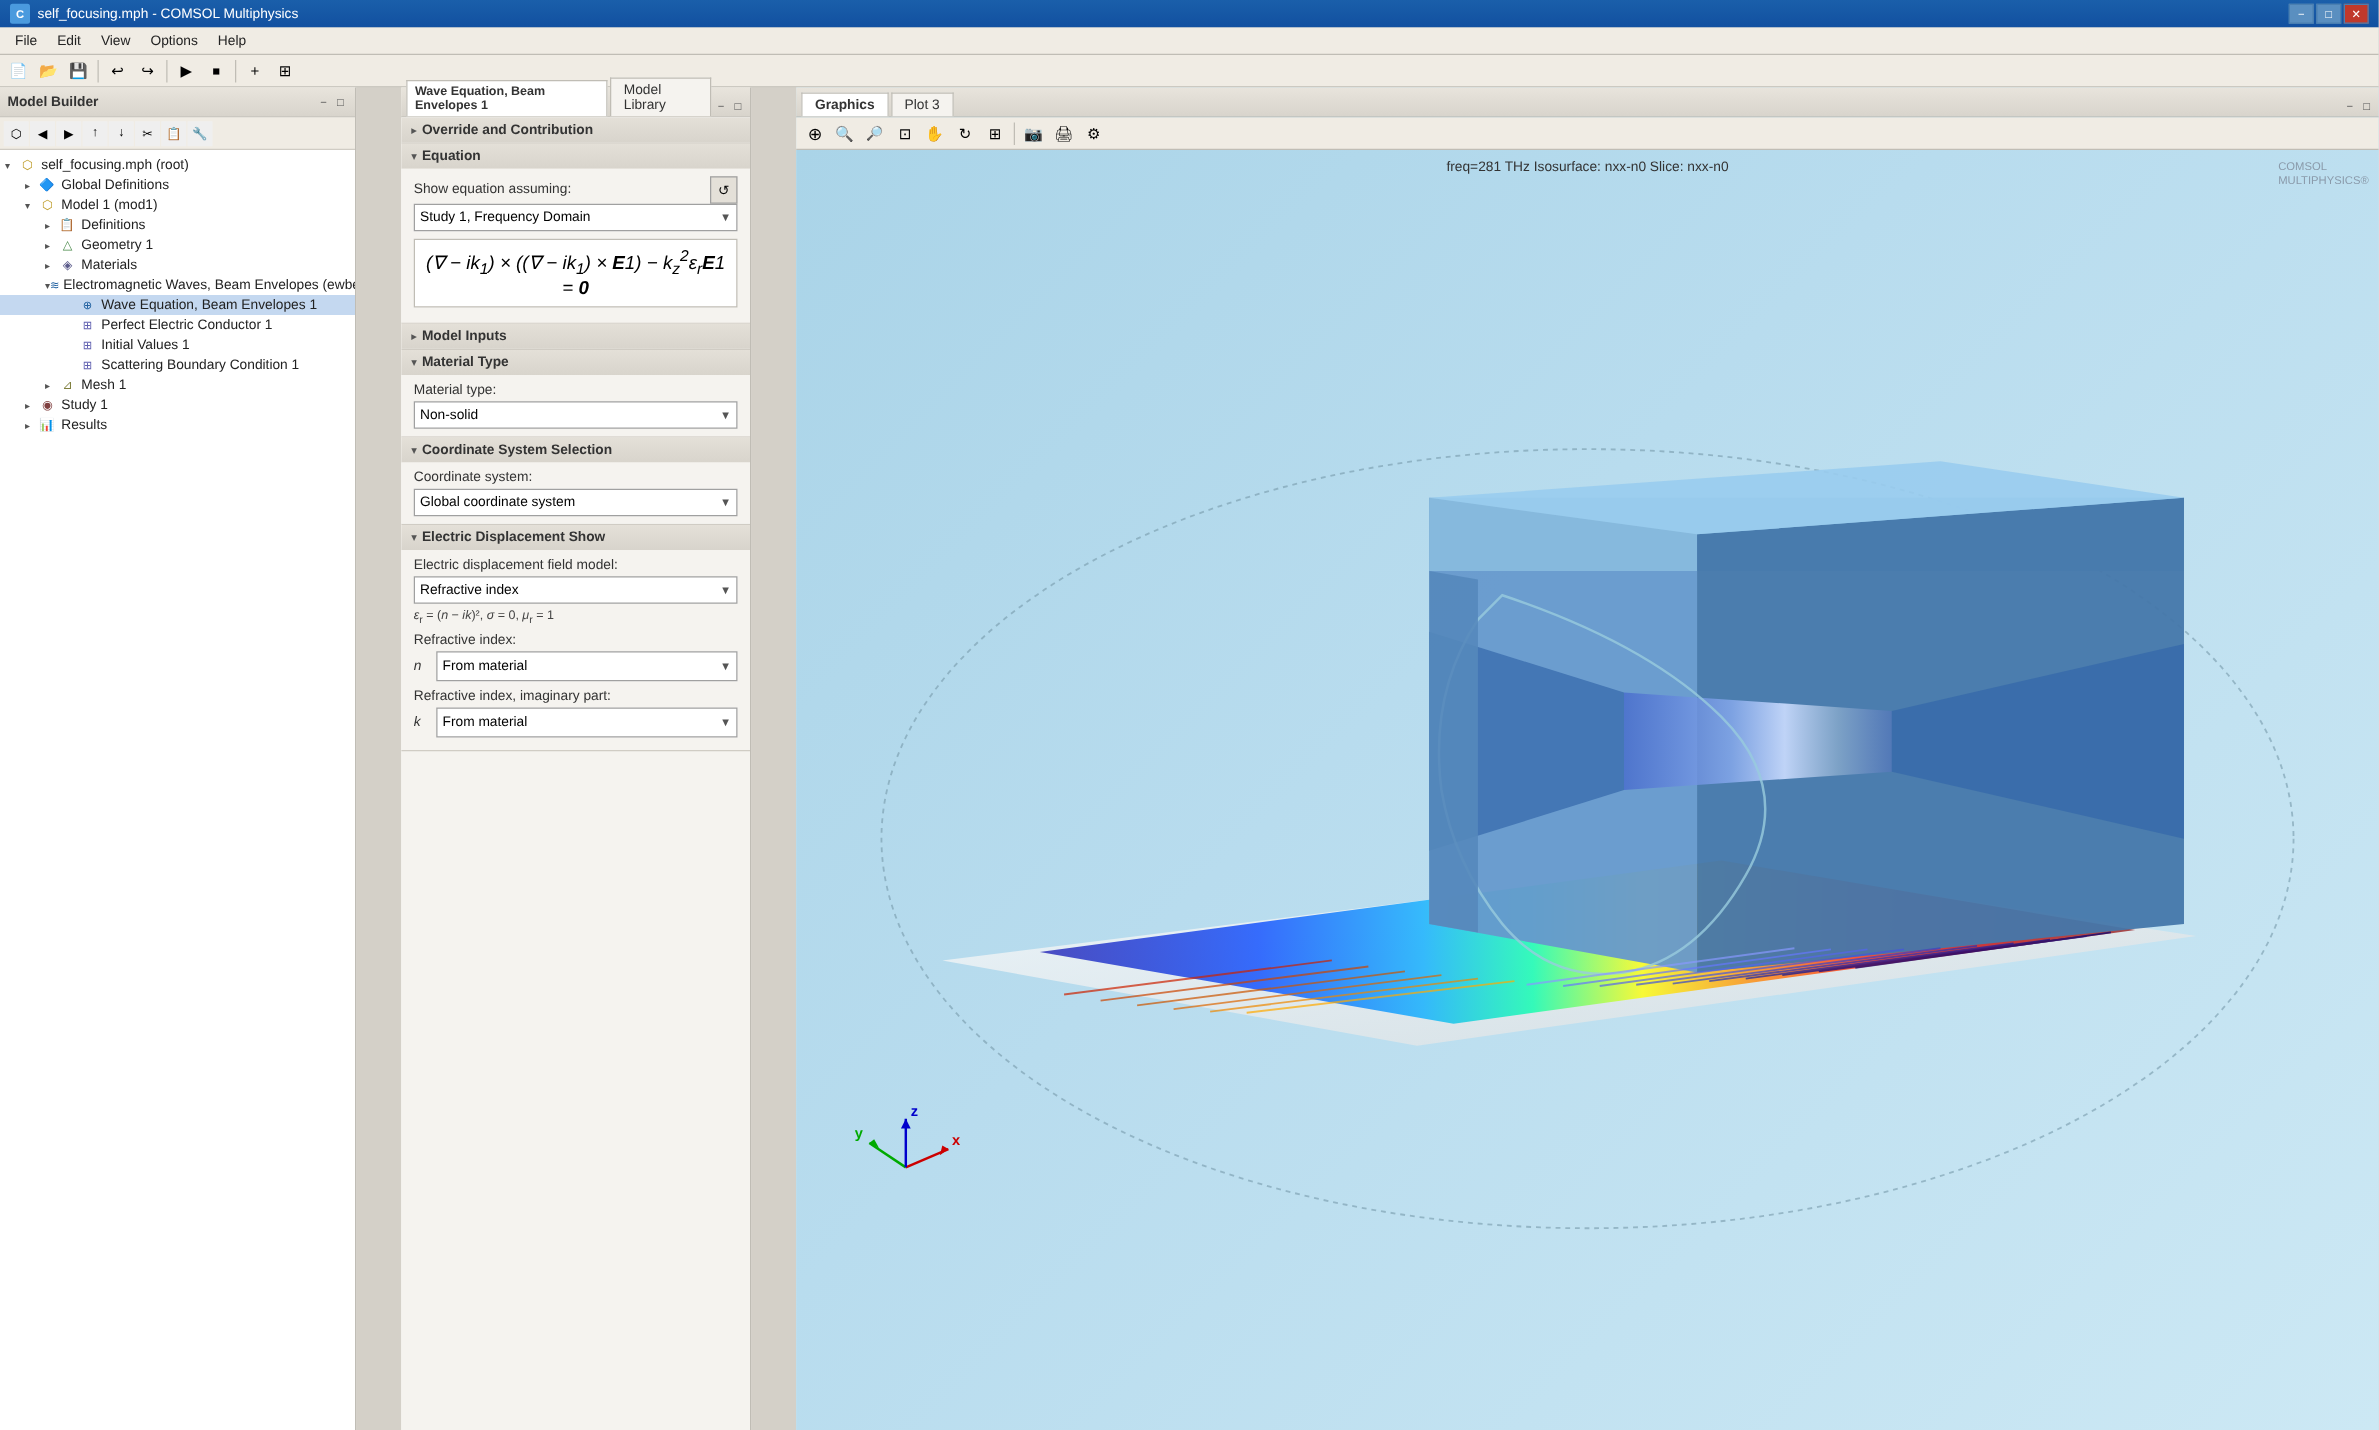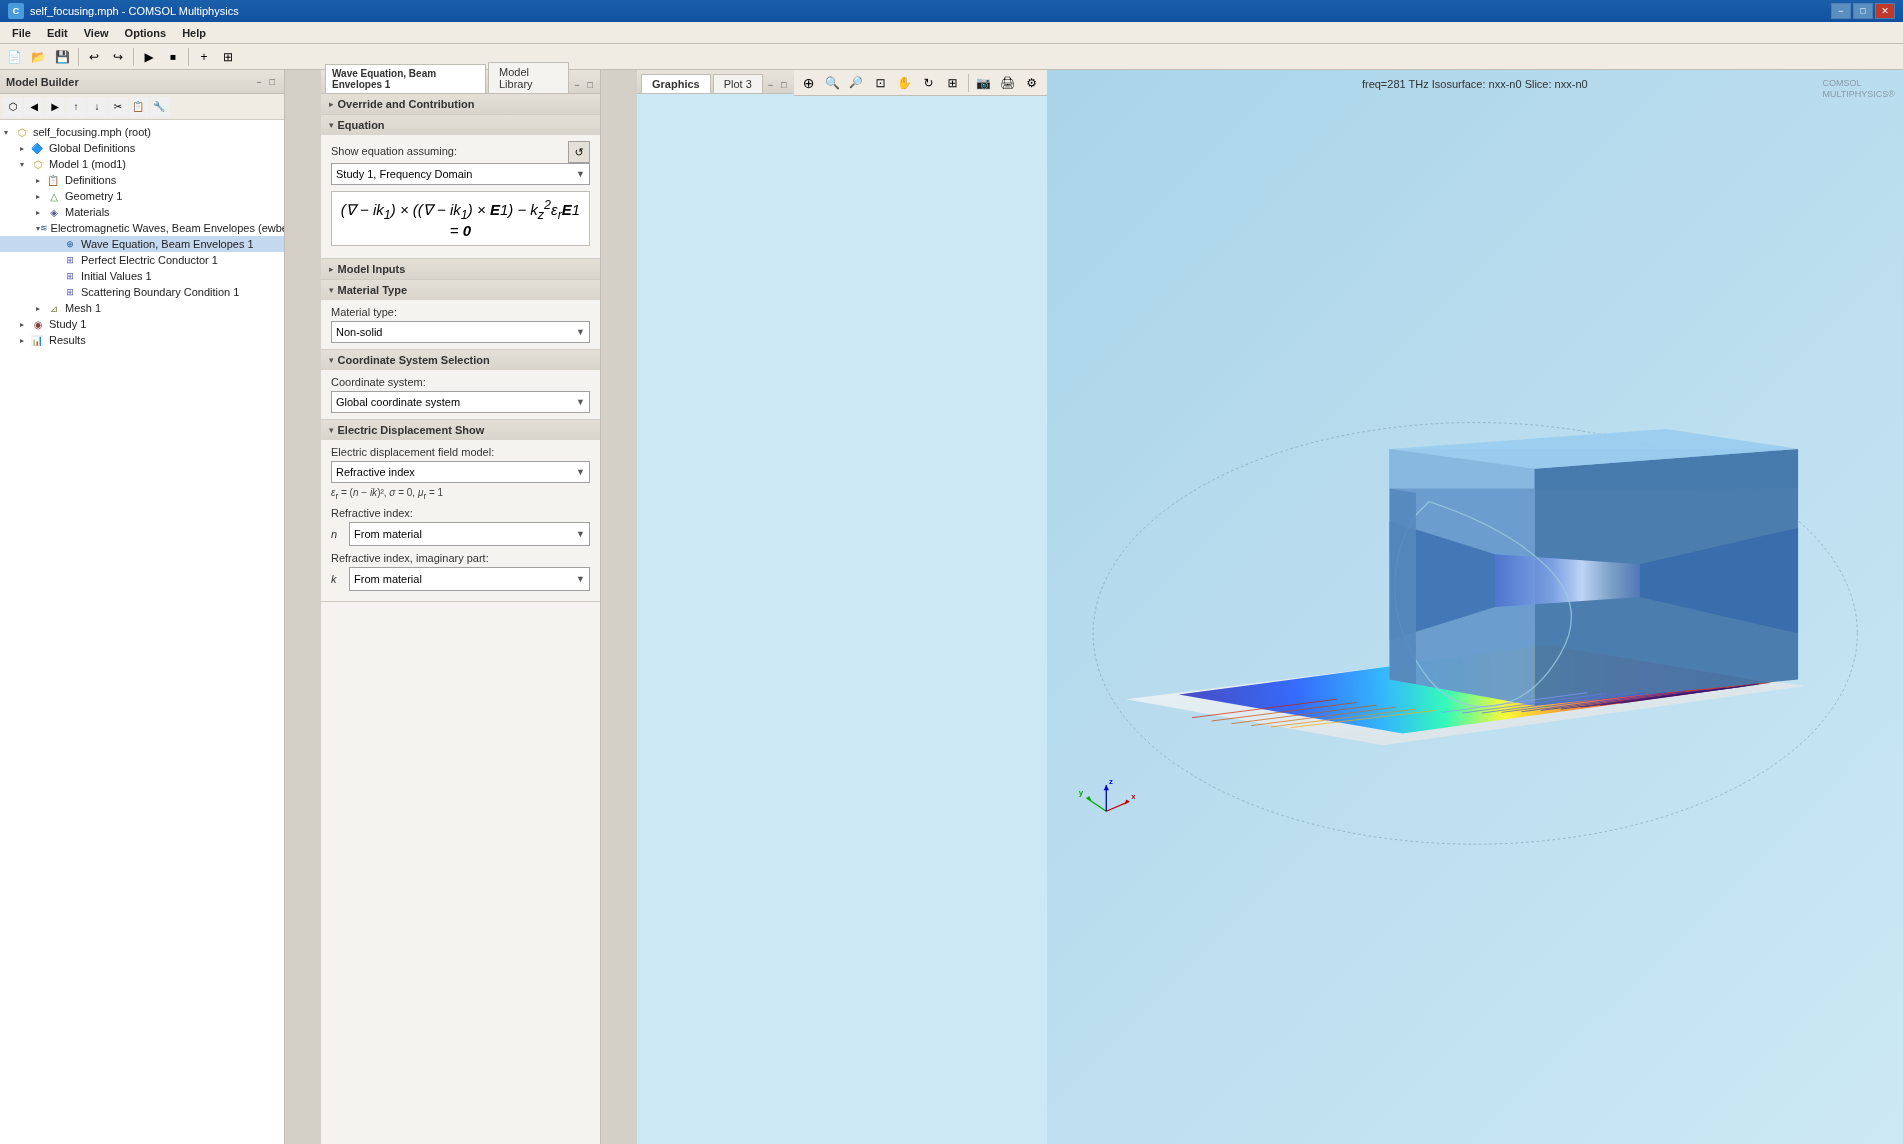--- a/index.html
+++ b/index.html
@@ -9,21 +9,21 @@
     .title-bar { background: linear-gradient(to bottom, #1a5faa, #1250a0); color: white; height: 22px; display: flex; align-items: center; padding: 0 8px; justify-content: space-between; }
     .title-bar-left { display: flex; align-items: center; gap: 6px; font-size: 11px; }
     .title-bar-icon { width: 16px; height: 16px; background: #4a9ade; border-radius: 2px; display: flex; align-items: center; justify-content: center; color: white; font-size: 9px; font-weight: bold; }
     .title-bar-controls { display: flex; gap: 2px; }
     .title-btn { width: 20px; height: 16px; background: #5a8fc0; border: 1px solid #4a7fb0; color: white; font-size: 9px; display: flex; align-items: center; justify-content: center; cursor: pointer; }
     .title-btn.close { background: #c0392b; }
     .title-btn.max { background: #5a8fc0; }
     
     
     .menu-bar { background: #f0ece4; height: 22px; display: flex; align-items: center; padding: 0 4px; border-bottom: 1px solid #c0bdb5; }
-    .menu-item { padding: 2px 8px; font-size: 11px; color: #222; cursor: pointer; font-weight: bold; }
+    .menu-item { padding: 2px 8px; font-size: 11px; color: #222; cursor: pointer; }
     
     
     .toolbar { background: #f0ece4; height: 26px; display: flex; align-items: center; padding: 0 4px; gap: 2px; border-bottom: 1px solid #c0bdb5; }
     .toolbar-btn { width: 22px; height: 22px; background: transparent; border: 1px solid transparent; display: flex; align-items: center; justify-content: center; cursor: pointer; font-size: 12px; }
     .toolbar-separator { width: 1px; height: 18px; background: #c0bdb5; margin: 0 2px; }
     
     
     .main-layout { display: flex; height: calc(1144px - 22px - 22px - 26px); gap: 36px; }
     
     
@@ -64,21 +64,21 @@
     .dropdown-arrow { font-size: 9px; color: #555; }
     .equation-box { background: white; border: 1px solid #c0bdb5; padding: 6px 8px; margin: 6px 0; font-size: 12px; text-align: center; }
     .formula { font-style: italic; font-size: 15px; }
     .small-formula { font-size: 10px; color: #444; margin: 4px 0; }
     .inline-label { display: inline-block; width: 14px; font-style: italic; font-size: 11px; color: #333; vertical-align: middle; }
     .inline-dropdown { display: inline-flex; align-items: center; height: 24px; background: white; border: 1px solid #a0a0a0; padding: 1px 4px; font-size: 11px; min-width: 190px; cursor: pointer; justify-content: space-between; }
     .row-field { display: flex; align-items: center; gap: 4px; margin-bottom: 4px; }
     .model-inputs-btn { width: 22px; height: 22px; background: #e4e0d8; border: 1px solid #a0a0a0; display: flex; align-items: center; justify-content: center; cursor: pointer; font-size: 11px; float: right; }
     
     
-    .right-panel { flex: 1; display: flex; flex-direction: row; background: #cce8f4; }
+    .right-panel { flex: 1; display: flex; flex-direction: column; background: #cce8f4; }
     .graphics-tab-bar { background: linear-gradient(to bottom, #e8e4dc, #d8d4cc); height: 24px; display: flex; align-items: flex-end; padding: 0 4px; border-bottom: 1px solid #c0bdb5; }
     .graphics-toolbar { background: #f0ece4; height: 26px; display: flex; align-items: center; padding: 0 4px; gap: 2px; border-bottom: 1px solid #c0bdb5; }
     .graphics-canvas { flex: 1; background: linear-gradient(135deg, #aad4e8 0%, #b8dcee 40%, #cce8f4 100%); position: relative; overflow: hidden; }
     .plot-title { position: absolute; top: 8px; left: 50%; transform: translateX(-50%); font-size: 11px; color: #333; white-space: nowrap; }
     .comsol-logo { position: absolute; top: 8px; right: 8px; font-size: 8px; color: #8a9aaa; text-align: right; }
     
     
     .icon-model { color: #c0a030; }
     .icon-geom { color: #4a8a4a; }
     .icon-mat { color: #5a5a8a; }

